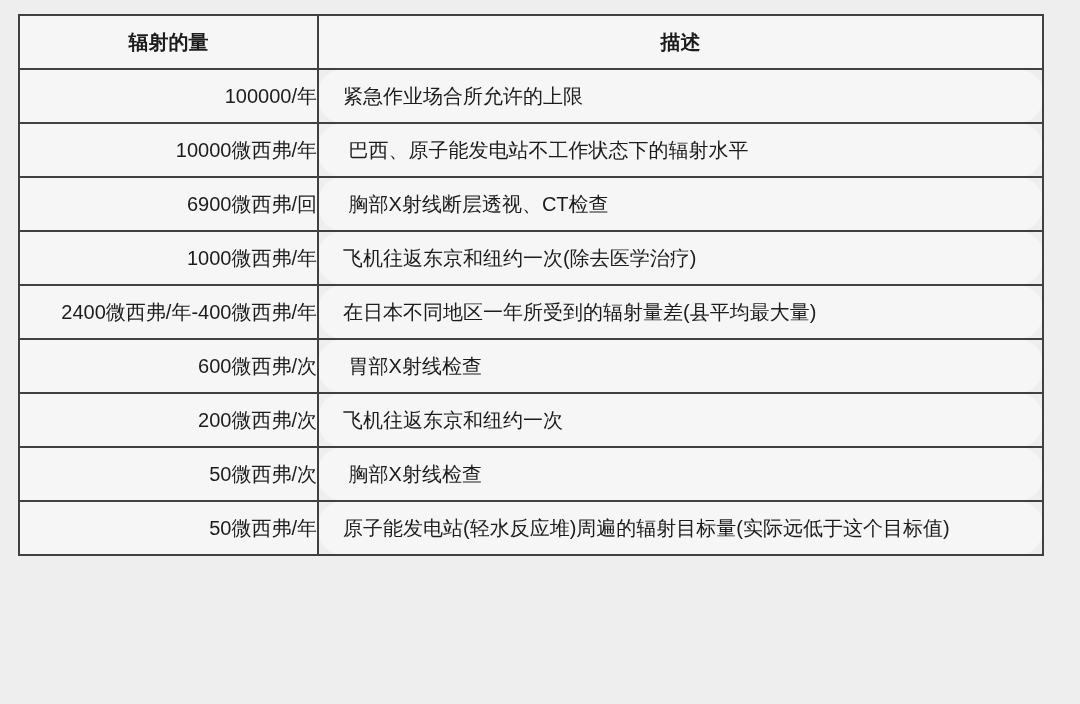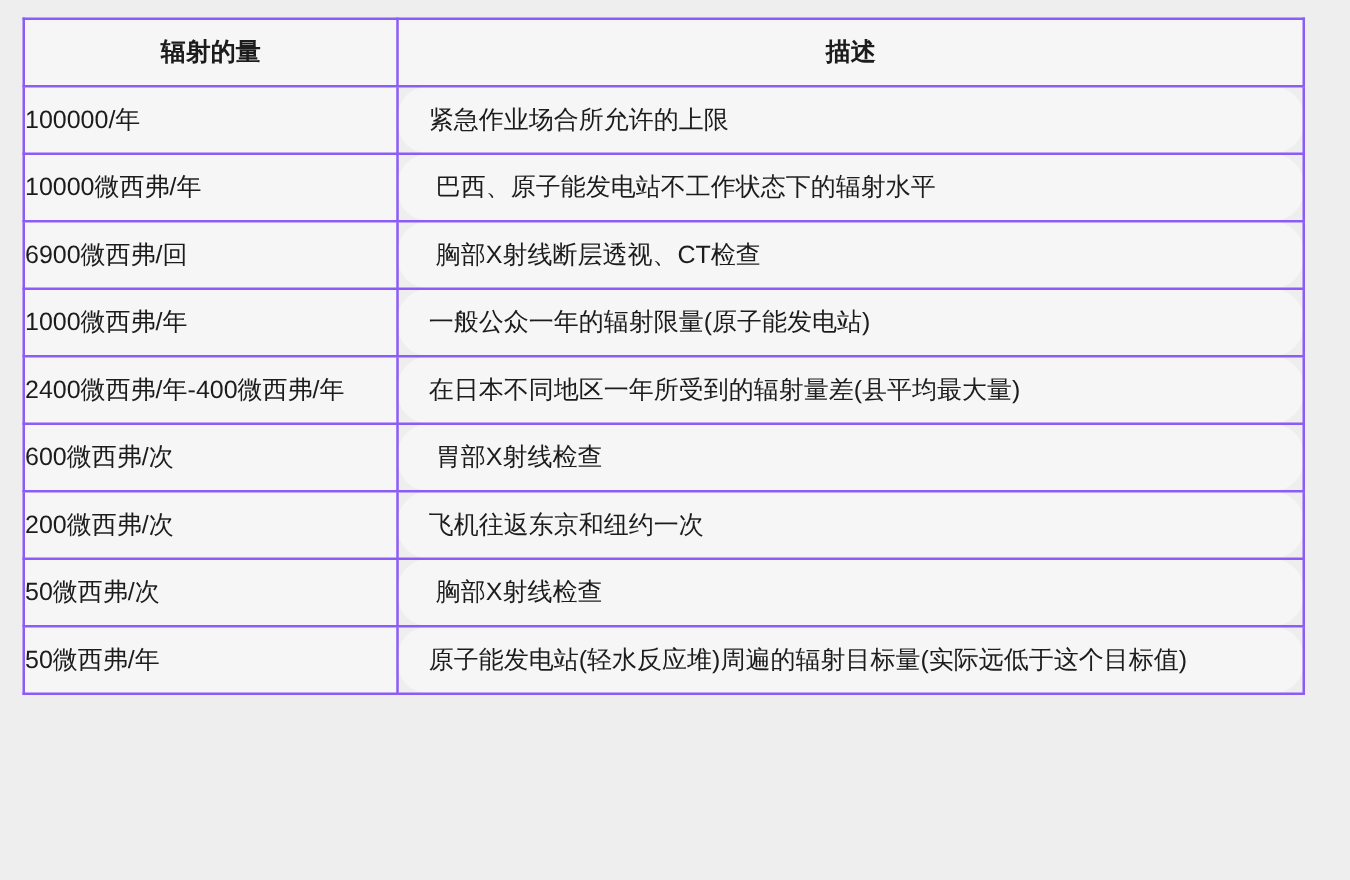--- a/index.html
+++ b/index.html
@@ -21,37 +21,37 @@
   table.rad-table {
     position: absolute;
     left: 18px;
     top: 14px;
     width: 1024px;
     border-collapse: collapse;
     table-layout: fixed;
   }
   .rad-table th,
   .rad-table td {
-    border: 2px solid #8b5cf6;
+    border: 2px solid #404040;
     background: #f6f6f6;
     color: #1c1c1c;
     font-size: 20px;
     line-height: 1.25;
     height: 52px;
     padding: 0;
     vertical-align: middle;
   }
   .rad-table col.col-amount { width: 299px; }
   .rad-table col.col-desc   { width: 725px; }
   .rad-table th {
     font-weight: 700;
     text-align: center;
   }
   .rad-table td.amount-cell {
-    text-align: left;
+    text-align: right;
     font-weight: 400;
   }
   .rad-table td.desc-cell {
     text-align: left;
     padding-left: 24px;
     padding-right: 12px;
     white-space: pre-wrap;
     font-weight: 400;
     border-radius: 25px;
   }
@@ -79,21 +79,21 @@
       <tr>
         <td class="amount-cell">10000微西弗/年</td>
         <td class="desc-cell"> 巴西、原子能发电站不工作状态下的辐射水平</td>
       </tr>
       <tr>
         <td class="amount-cell">6900微西弗/回</td>
         <td class="desc-cell"> 胸部X射线断层透视、CT检查</td>
       </tr>
       <tr>
         <td class="amount-cell">1000微西弗/年</td>
-        <td class="desc-cell">一般公众一年的辐射限量(原子能发电站)</td>
+        <td class="desc-cell">飞机往返东京和纽约一次(除去医学治疗)</td>
       </tr>
       <tr>
         <td class="amount-cell">2400微西弗/年-400微西弗/年</td>
         <td class="desc-cell">在日本不同地区一年所受到的辐射量差(县平均最大量)</td>
       </tr>
       <tr>
         <td class="amount-cell">600微西弗/次</td>
         <td class="desc-cell"> 胃部X射线检查</td>
       </tr>
       <tr>

